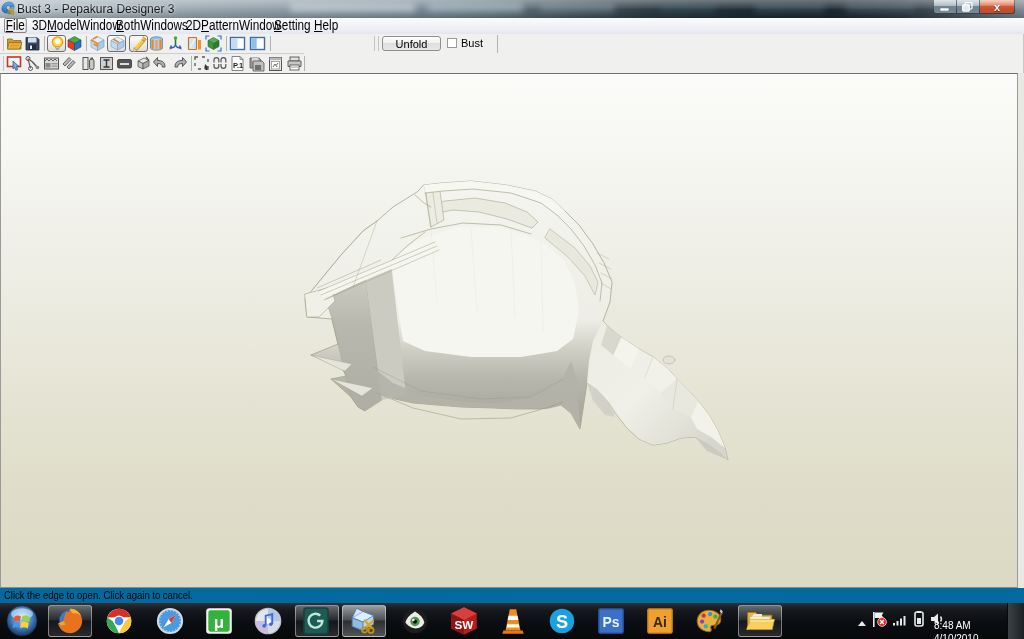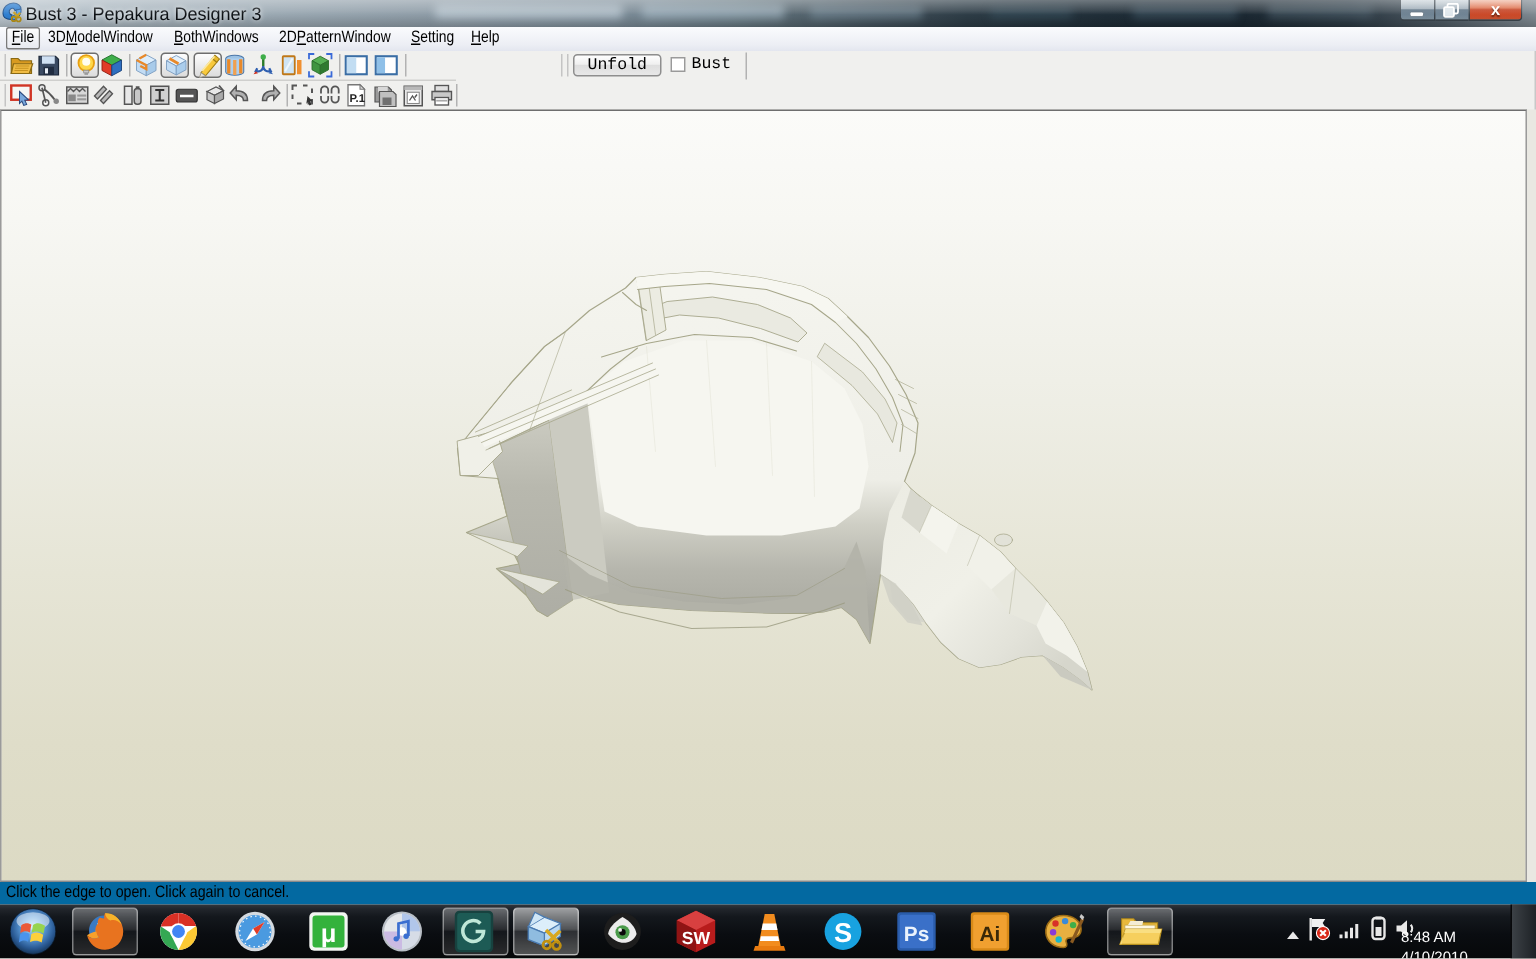--- a/index.html
+++ b/index.html
@@ -21,27 +21,27 @@
   .wbtn { height:14px; border:1px solid #3c464e; border-top:none; position:relative; }
   .wbtn.min { width:27px; border-radius:0 0 0 3px; background:linear-gradient(180deg,#cdd6dc 0%,#9fadb8 45%,#5c7183 50%,#8295a3 100%); }
   .wbtn.max { width:26px; border-left:none; border-right:none; background:linear-gradient(180deg,#cdd6dc 0%,#9fadb8 45%,#5c7183 50%,#8295a3 100%); }
   .wbtn.close { width:41px; border-radius:0 0 3px 0; background:linear-gradient(180deg,#f0b8a2 0%,#dd6f4c 40%,#c33d1d 50%,#d25432 100%); }
   .wbtn span { position:absolute; left:0; top:0; width:100%; height:100%; display:flex; align-items:center; justify-content:center; color:#fff; font-size:9px; font-weight:bold; text-shadow:0 1px 1px rgba(0,0,0,.5); }
 
   
   #menubar { left:0; top:18px; width:1024px; height:25px;
     background:linear-gradient(180deg,#fafbfd 0%,#eceef4 50%,#dcdfeb 80%,#ccd1e2 100%);
     border-bottom:1px solid #b9bcc7;
-    font-size:11px; color:#000;padding-left:36px; }
+    font-size:14px; color:#000;padding-left:36px; }
   .mitem { position:absolute; top:0px; height:15px; line-height:15px; transform:scaleX(0.84); transform-origin:0 50%; }
   #mfile { left:4px; top:0; width:27px; text-align:center; border:1px solid #7a7a7a; border-radius:2px; background:linear-gradient(180deg,#fdfdfd,#e8eaf0); height:15px; line-height:13px; }
 
   
   #toolbars { left:0; top:34px; width:1024px; height:39px; background:#f0f0ee; border-right:1px solid #c8c8c8; }
-  #tb1 { position:absolute; left:0; top:0; width:876px; height:20px;font-family:Liberation Mono, monospace; }
+  #tb1 { position:absolute; left:0; top:0; width:876px; height:20px; }
   #tb2 { position:absolute; left:0; top:20px; width:1024px; height:19px; }
   .tsep { position:absolute; top:2px; width:1px; height:15px; background:#b2b2b2; }
   .grip { position:absolute; top:2px; width:1px; height:15px; background:#c4c4c4; }
   .ticon { position:absolute; top:1px; width:17px; height:17px; }
   .pressed { border:1px solid #6e6e6e; border-radius:3px; background:linear-gradient(180deg,#fdfdfd,#dcdcdc); }
   #unfold-btn { position:absolute; left:382px; top:2px; width:59px; height:15px; border:1px solid #8e8e8e; border-radius:3px;
     background:linear-gradient(180deg,#fefefe 0%,#f0f0f0 45%,#dedede 50%,#e8e8e8 100%);
     font-size:11px; text-align:center; line-height:14px; color:#000; }
   #auto-cb { position:absolute; left:447px; top:4px; width:10px; height:10px; border:1px solid #9a9a9a; background:#fff; }
   #auto-lbl { position:absolute; left:461px; top:1px; font-size:11px; line-height:16px; color:#000; }

